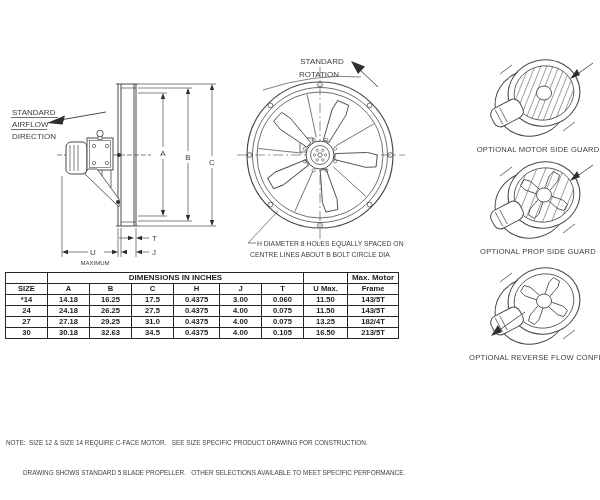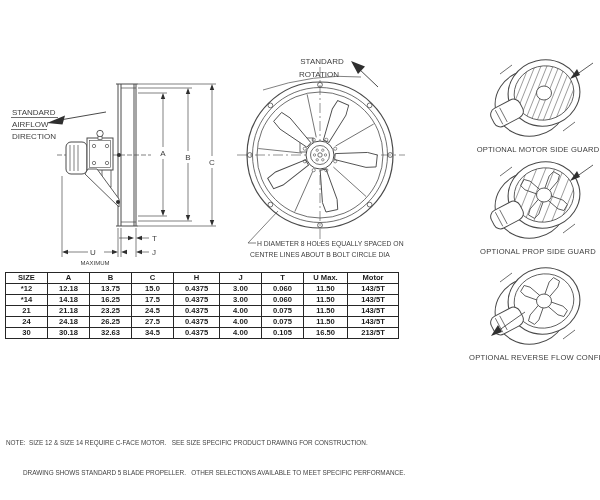--- a/index.html
+++ b/index.html
@@ -359,84 +359,79 @@
         <col style="width:42px">
         <col style="width:42px">
       <col style="width:42px">
         <col style="width:46px">
         <col style="width:42px">
       <col style="width:42px">
         <col style="width:44px">
         <col style="width:51px">
     </colgroup>
     <thead>
+      <tr class="title-row">
+        <th></th>
+        <th colspan="6">DIMENSIONS IN INCHES</th>
+        <th></th>
+        <th>Max. Motor</th>
+      </tr>
       <tr>
         <th>SIZE</th>
         <th>A</th>
         <th>B</th>
         <th>C</th>
         <th>H</th>
         <th>J</th>
         <th>T</th>
         <th>U Max.</th>
-        <th>Motor</th>
+        <th>Frame</th>
       </tr>
     </thead>
     <tbody>
 
-        <tr>
-          <td>*12</td>
-          <td>12.18</td>
-          <td>13.75</td>
-          <td>15.0</td>
-          <td>0.4375</td>
-          <td>3.00</td>
-          <td>0.060</td>
-          <td>11.50</td>
-          <td>143/5T</td>
-        </tr>
 
         <tr>
           <td>*14</td>
           <td>14.18</td>
           <td>16.25</td>
           <td>17.5</td>
           <td>0.4375</td>
           <td>3.00</td>
           <td>0.060</td>
           <td>11.50</td>
           <td>143/5T</td>
         </tr>
 
 
 
-        <tr>
-          <td>21</td>
-          <td>21.18</td>
-          <td>23.25</td>
-          <td>24.5</td>
-          <td>0.4375</td>
-          <td>4.00</td>
-          <td>0.075</td>
-          <td>11.50</td>
-          <td>143/5T</td>
-        </tr>
 
         <tr>
           <td>24</td>
           <td>24.18</td>
           <td>26.25</td>
           <td>27.5</td>
           <td>0.4375</td>
           <td>4.00</td>
           <td>0.075</td>
           <td>11.50</td>
           <td>143/5T</td>
         </tr>
 
+        <tr>
+          <td>27</td>
+          <td>27.18</td>
+          <td>29.25</td>
+          <td>31.0</td>
+          <td>0.4375</td>
+          <td>4.00</td>
+          <td>0.075</td>
+          <td>13.25</td>
+          <td>182/4T</td>
+        </tr>
 
         <tr>
           <td>30</td>
           <td>30.18</td>
           <td>32.63</td>
           <td>34.5</td>
           <td>0.4375</td>
           <td>4.00</td>
           <td>0.105</td>
           <td>16.50</td>

